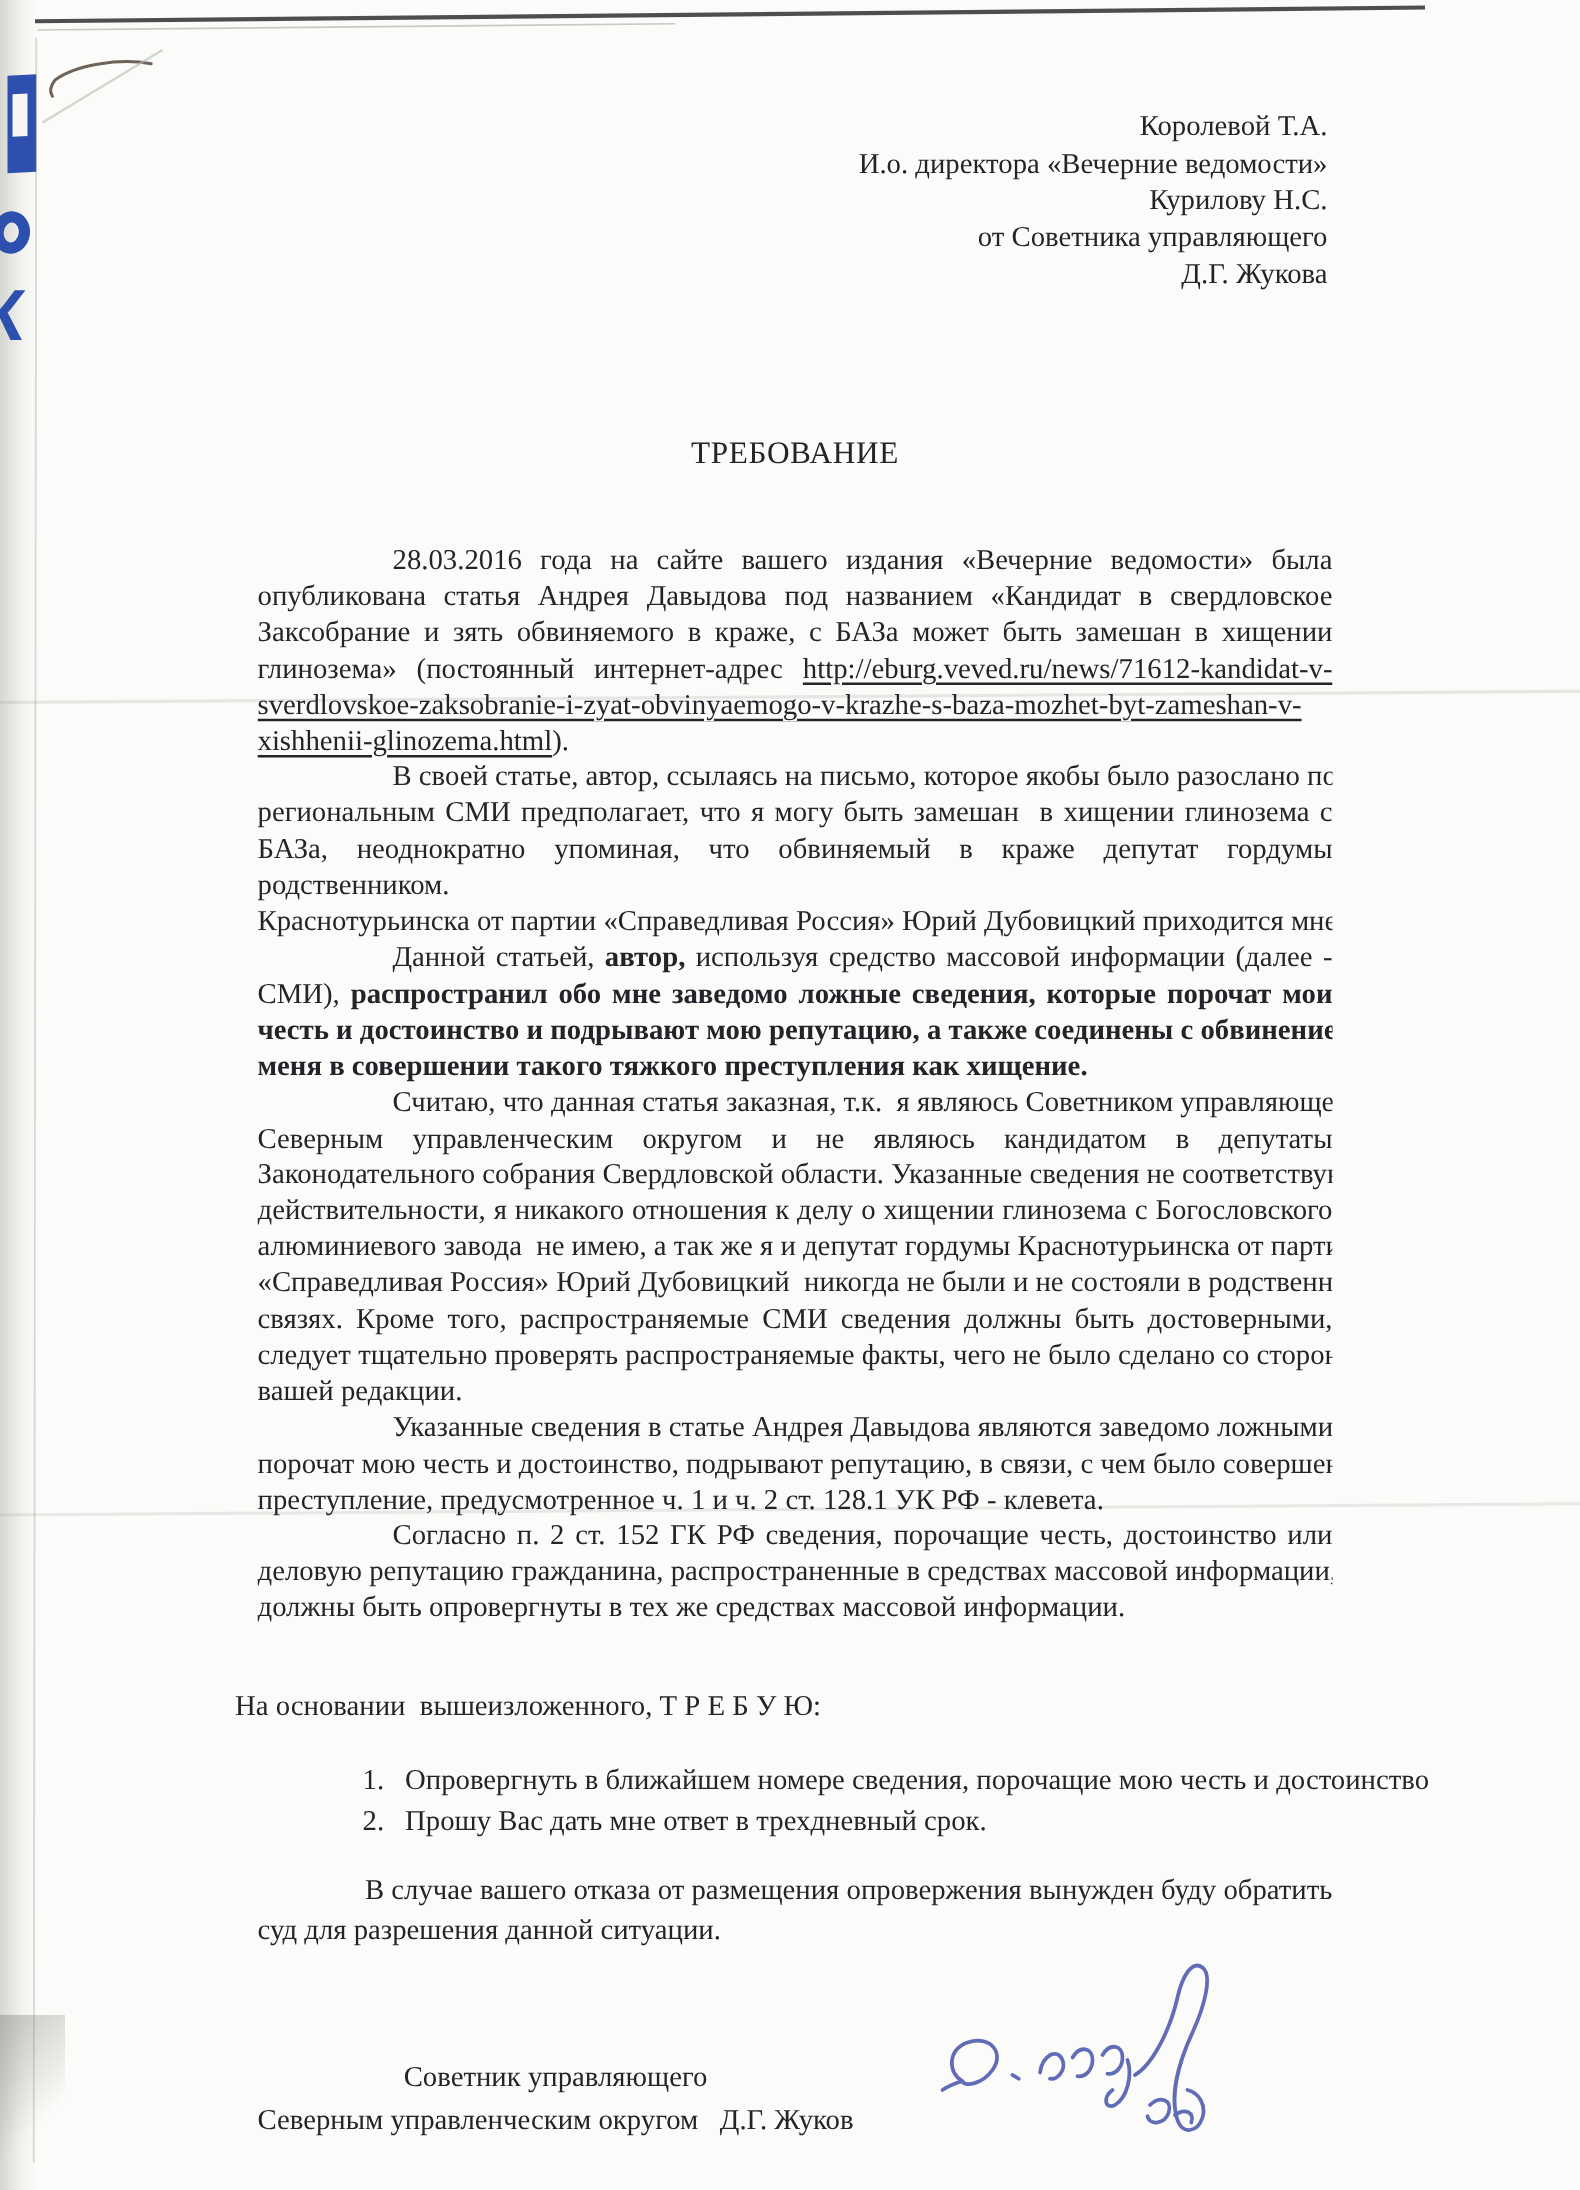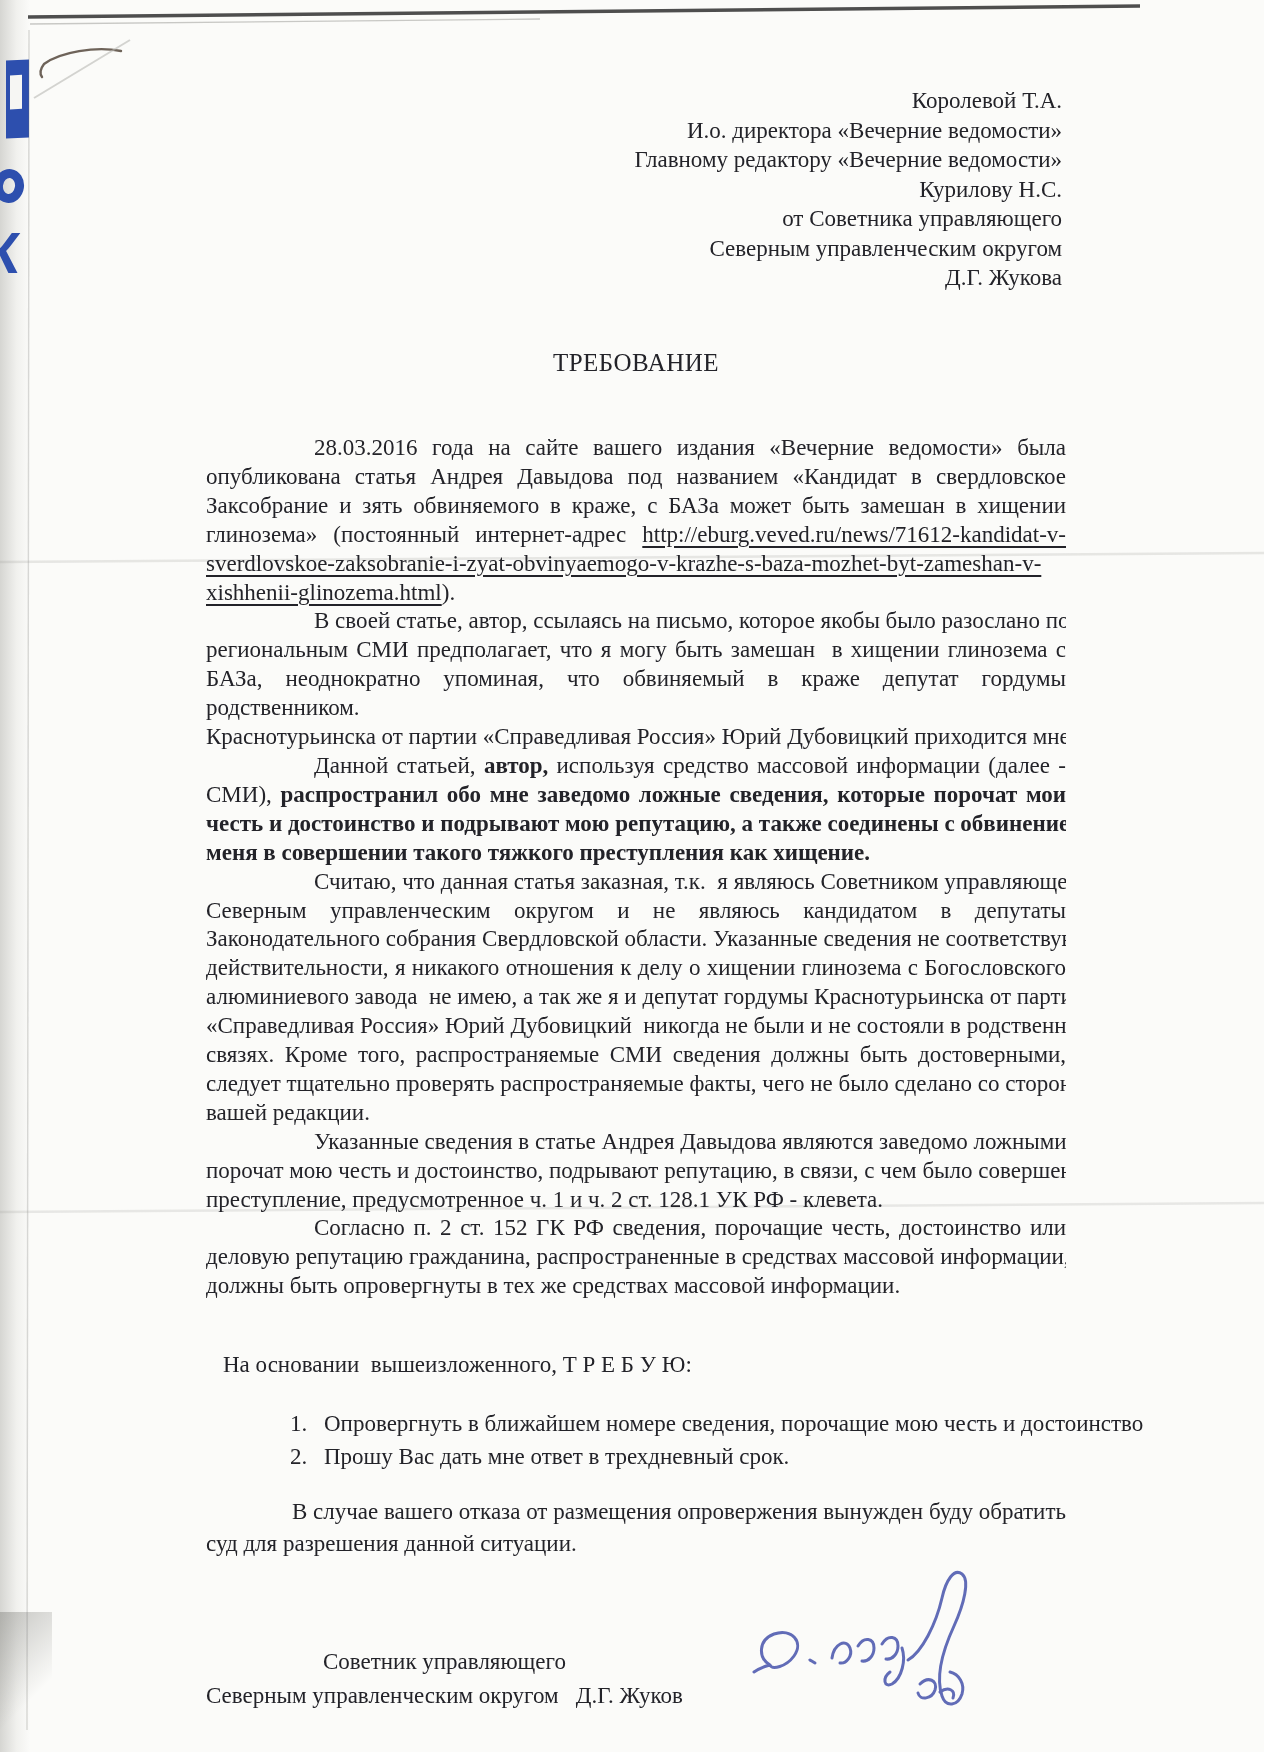--- a/index.html
+++ b/index.html
@@ -45,21 +45,21 @@
   }
   .line{
     text-align:justify;text-align-last:justify;text-justify:inter-word;
     white-space:nowrap;overflow:hidden;
   }
   .line.last{text-align-last:left;}
   .line.first{text-indent:108px;font-family:Liberation Serif, serif;}
   .b{font-weight:bold;}
   .u{text-decoration:underline;text-underline-offset:4px;text-decoration-thickness:1.5px;}
   .demand-intro{
-    position:absolute;top:1352px;left:223px;font-size:23px;white-space:nowrap;
+    position:absolute;top:1352px;left:188px;font-size:23px;white-space:nowrap;
   }
   .demand-list{position:absolute;top:1411px;left:206px;width:860px;font-size:23px;}
   .demand-row{height:33px;white-space:nowrap;}
   .demand-num{display:inline-block;margin-left:84px;width:34px;}
   .closing{
     position:absolute;top:1496px;left:206px;width:860px;
     font-size:23px;line-height:31.5px;
   }
   .closing .line.first{text-indent:86px;}
   .signoff{
@@ -88,24 +88,22 @@
     <path d="M44,64 C60,52 96,46 121,51 M44,64 C41,68 39,73 42,77" stroke="#55483d" stroke-width="2.4" fill="none" opacity="0.85" stroke-linecap="round"></path>
     <path d="M34,98 L130,40" stroke="#b9b9b4" stroke-width="2" fill="none" opacity="0.6"></path>
     <path d="M29,30 L27,1730" stroke="#6e6e6a" stroke-width="1.4" fill="none" opacity="0.25"></path>
     <path d="M0,562 L1264,553" stroke="#9a9a96" stroke-width="2.5" fill="none" opacity="0.22"></path>
     <path d="M0,1212 L1264,1203" stroke="#9a9a96" stroke-width="2.5" fill="none" opacity="0.2"></path>
   </svg>
 
   <div class="header">
     <div>Королевой Т.А.</div>
     <div>И.о. директора «Вечерние ведомости»</div>
-    <div>Главному редактору «Вечерние ведомости»</div>
     <div>Курилову Н.С.</div>
     <div>от Советника управляющего</div>
-    <div>Северным управленческим округом</div>
     <div>Д.Г. Жукова</div>
   </div>
 
   <div class="title">ТРЕБОВАНИЕ</div>
 
   <div class="body" id="letter-body">
       <div class="line first"><span>28.03.2016 года на сайте вашего издания «Вечерние ведомости» была</span></div>
       <div class="line"><span>опубликована статья Андрея Давыдова под названием «Кандидат в свердловское</span></div>
       <div class="line"><span>Заксобрание и зять обвиняемого в краже, с БАЗа может быть замешан в хищении</span></div>
       <div class="line"><span>глинозема» (постоянный интернет-адрес </span><span class="u">http://eburg.veved.ru/news/71612-kandidat-v-</span></div>

